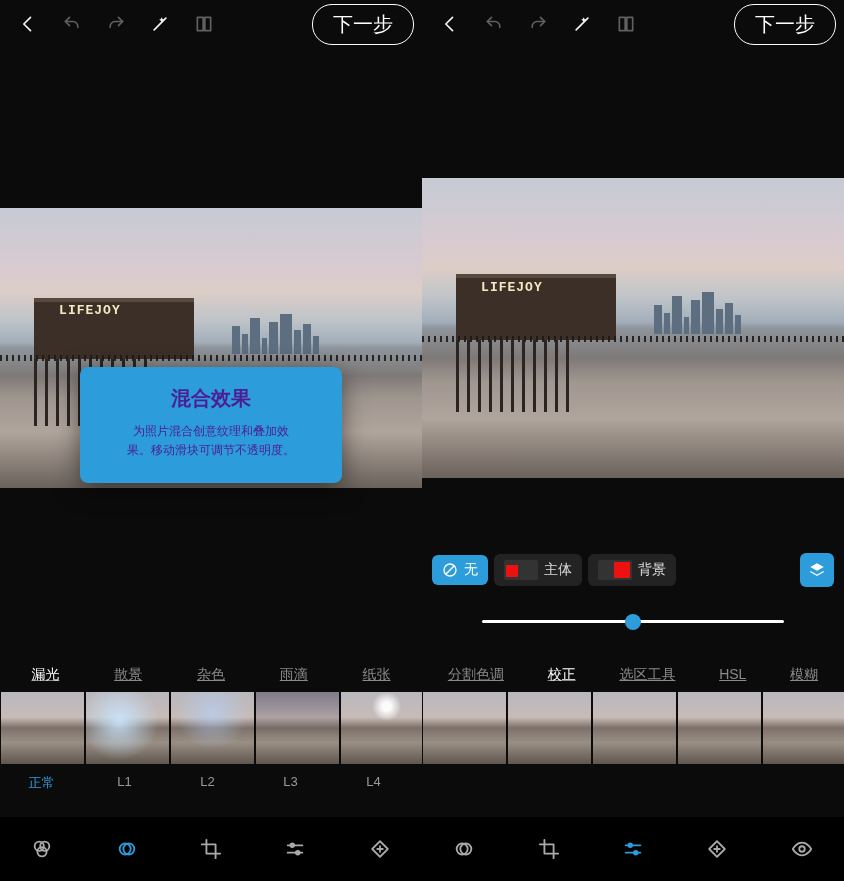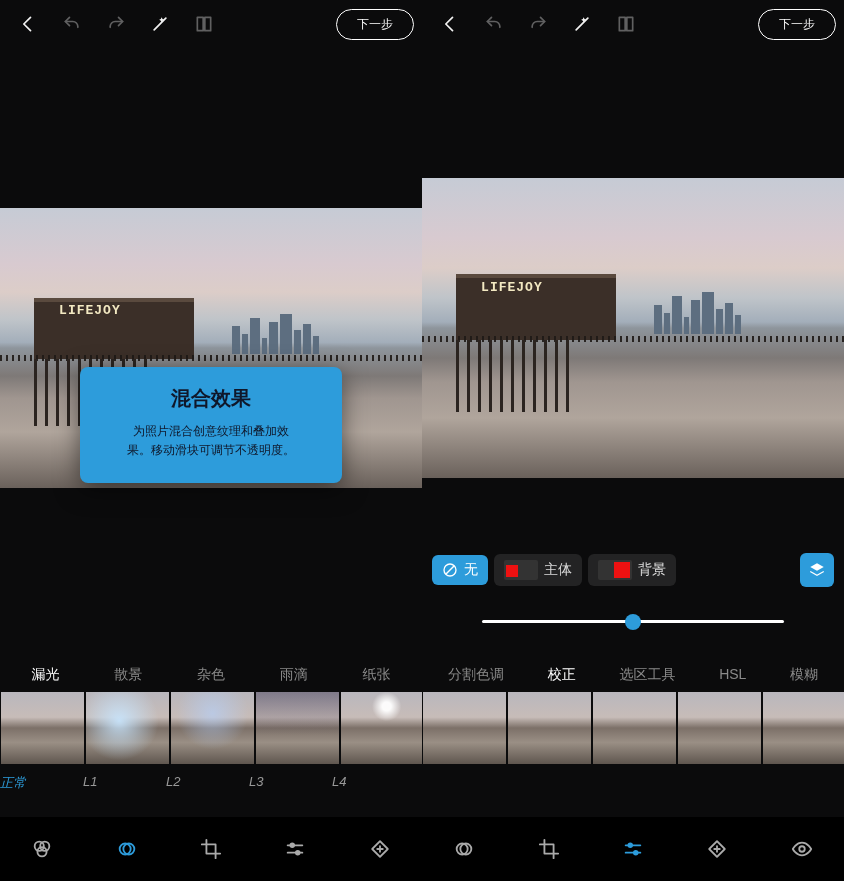--- a/index.html
+++ b/index.html
@@ -33,21 +33,21 @@
     display: flex; align-items: center; justify-content: center;
     color: #fff; opacity: .95;
   }
   .top-btn.disabled { opacity: .35; }
   .top-btn svg { width: 20px; height: 20px; fill: none; stroke: currentColor; stroke-width: 2; stroke-linecap: round; stroke-linejoin: round; }
   .next-btn {
     margin-left: auto;
     border: 1.5px solid #fff;
     border-radius: 20px;
     padding: 6px 20px;
-    font-size: 12px;
+    font-size: 20px;
     cursor: pointer;
   }
   
   .canvas {
     flex: 0 0 auto;
     width: 100%;
     position: relative;
   }
   .canvas.left { height: 280px; margin-top: 160px; }
   .canvas.right { height: 300px; margin-top: 130px; }
@@ -82,21 +82,21 @@
   .fence {
     position: absolute; left: 0; right: 0; top: 52.5%; height: 6px;
     background: repeating-linear-gradient(90deg, rgba(30,25,22,.9) 0 2px, transparent 2px 6px);
   }
   
   .dialog {
     position: absolute;
     left: 80px; top: 367px;
     width: 262px;
     background: #2d9cdb;
-    color: #0f172a;
+    color: #4c1d95;
     border-radius: 8px;
     padding: 18px 16px 14px;
     text-align: center;
     box-shadow: 0 6px 24px rgba(0,0,0,.5);
   }
   .dialog-title { font-size: 20px; font-weight: 600; margin-bottom: 10px; }
   .dialog-body { font-size: 12px; line-height: 1.55; margin-bottom: 10px; }
   .dialog-ok { font-size: 16px; font-weight: 500; padding: 4px 0; cursor: pointer; }
   
   .mask-row {
@@ -133,39 +133,39 @@
   }
   .slider-thumb {
     position: absolute; top: 50%; width: 16px; height: 16px;
     background: #2d9cdb; border-radius: 50%; transform: translate(-50%,-50%);
   }
   
   .cat-row {
     position: absolute; top: 660px; left: 0; right: 0;
     display: flex; justify-content: space-around;
     padding: 0 4px;
-    font-size: 14px; color: #8a8a8a;
+    font-size: 14px; color: #8a8a8a; text-decoration: underline;
   }
   .cat-item { padding: 6px 2px; white-space: nowrap; }
   .cat-item.active { color: #fff; font-weight:500; }
   
   .thumbs {
     position: absolute; top: 692px; left: 0; right: 0;
     display: flex; gap: 2px; overflow: hidden; padding-left:1px;
   }
   .thumb {
     flex: 0 0 83px; height: 72px; position: relative;
     background: linear-gradient(#b9b7bd 0%, #c7bcb8 35%, #7c7068 50%, #9a8f85 70%, #5f564f 100%);
   }
   .thumb-ov { position:absolute; inset:0; }
   
   .labels {
     position: absolute; top: 770px; left: 0; right: 0;
     display: flex;
-    font-size: 13px; color: #999;  font-style: italic;
+    font-size: 13px; color: #999; text-align: center;
   }
   .lab { flex: 0 0 83px; padding: 4px 0; white-space: nowrap; overflow: hidden; }
   .lab.active { color: #2d9cdb; }
   .lab.tight { font-size:12px; }
   
   .bottombar {
     position: absolute; bottom: 0; left: 0; right: 0; height: 64px;
     display: flex; align-items: center; justify-content: space-around;
     background: #000;
   }

